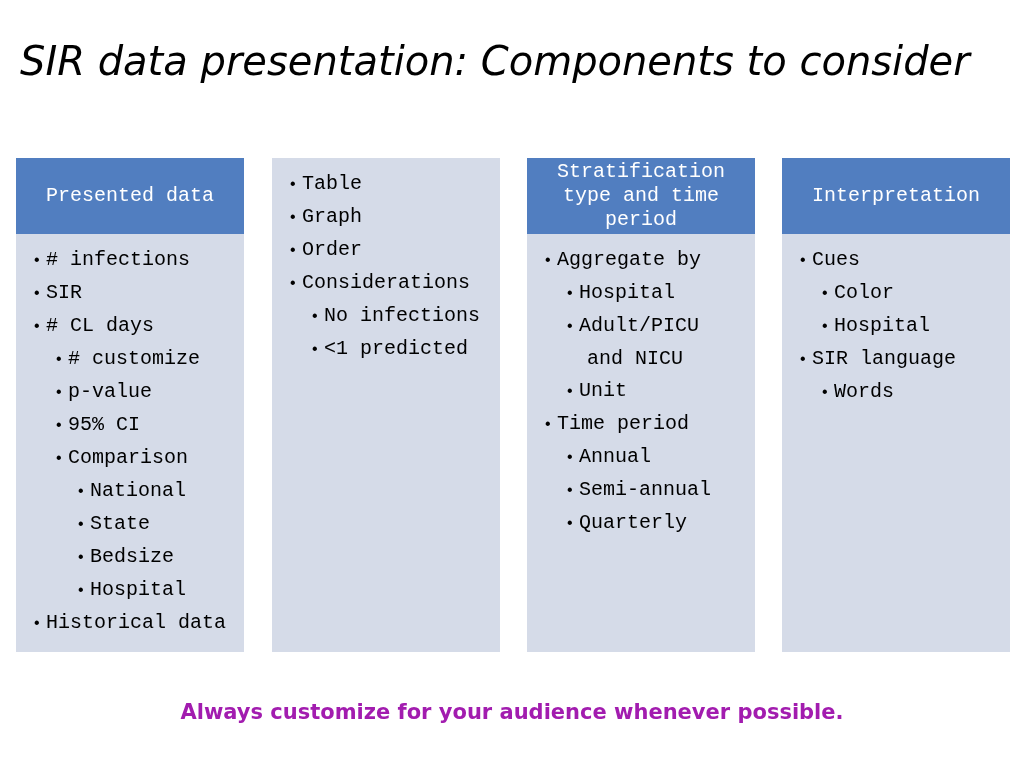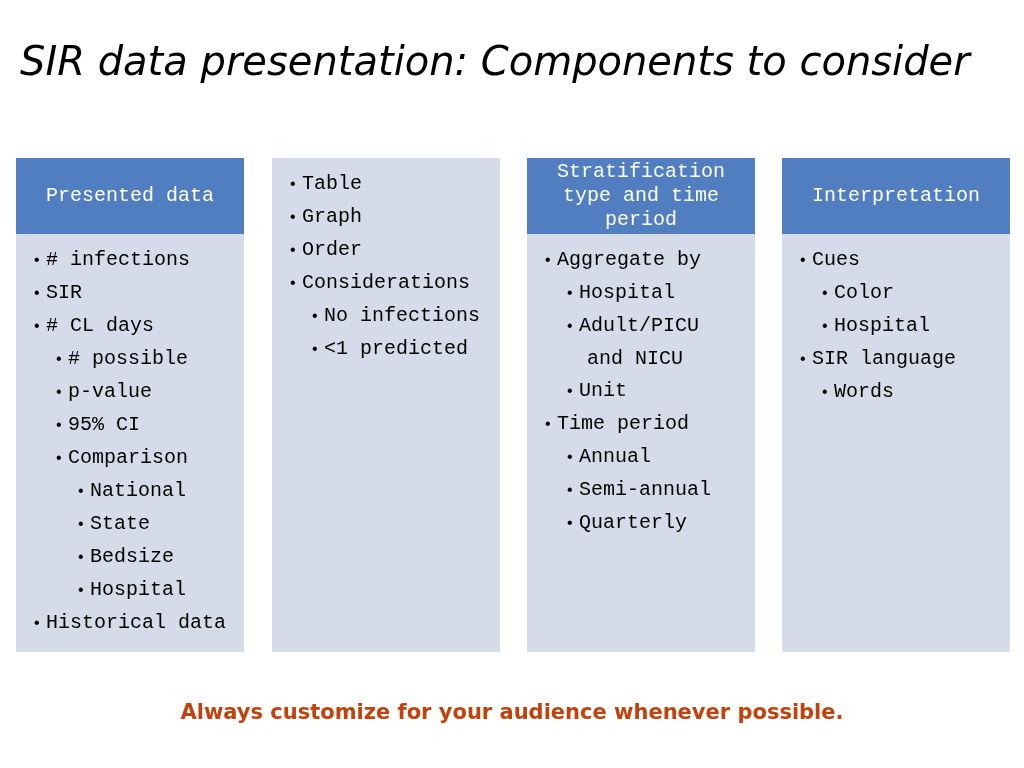--- a/index.html
+++ b/index.html
@@ -93,40 +93,40 @@
   li.nobullet-indent .bullet { width: 0; }
 
   .footer-note {
     position: absolute;
     left: 0;
     top: 700px;
     width: 1024px;
     text-align: center;
     font-size: 21px;
     font-weight: bold;
-    color: #c2410c;
+    color: #a21caf;
   }
 </style>
 </head>
 <body>
 
 <div class="slide">
 
   <div class="slide-title">SIR data presentation: Components to consider</div>
 
   <div class="columns">
 
     <div class="col col-1">
       <div class="col-header">Presented data</div>
       <div class="col-body">
         <ul class="lvl">
             <li class="item lv0"><span class="bullet">•</span><span class="itext"># infections</span></li>
             <li class="item lv0"><span class="bullet">•</span><span class="itext">SIR</span></li>
             <li class="item lv0"><span class="bullet">•</span><span class="itext"># CL days</span></li>
-            <li class="item lv1"><span class="bullet">•</span><span class="itext"># possible</span></li>
+            <li class="item lv1"><span class="bullet">•</span><span class="itext"># customize</span></li>
             <li class="item lv1"><span class="bullet">•</span><span class="itext">p-value</span></li>
             <li class="item lv1"><span class="bullet">•</span><span class="itext">95% CI</span></li>
             <li class="item lv1"><span class="bullet">•</span><span class="itext">Comparison</span></li>
             <li class="item lv2"><span class="bullet">•</span><span class="itext">National</span></li>
             <li class="item lv2"><span class="bullet">•</span><span class="itext">State</span></li>
             <li class="item lv2"><span class="bullet">•</span><span class="itext">Bedsize</span></li>
             <li class="item lv2"><span class="bullet">•</span><span class="itext">Hospital</span></li>
             <li class="item lv0"><span class="bullet">•</span><span class="itext">Historical data</span></li>
           </ul>
       </div>

